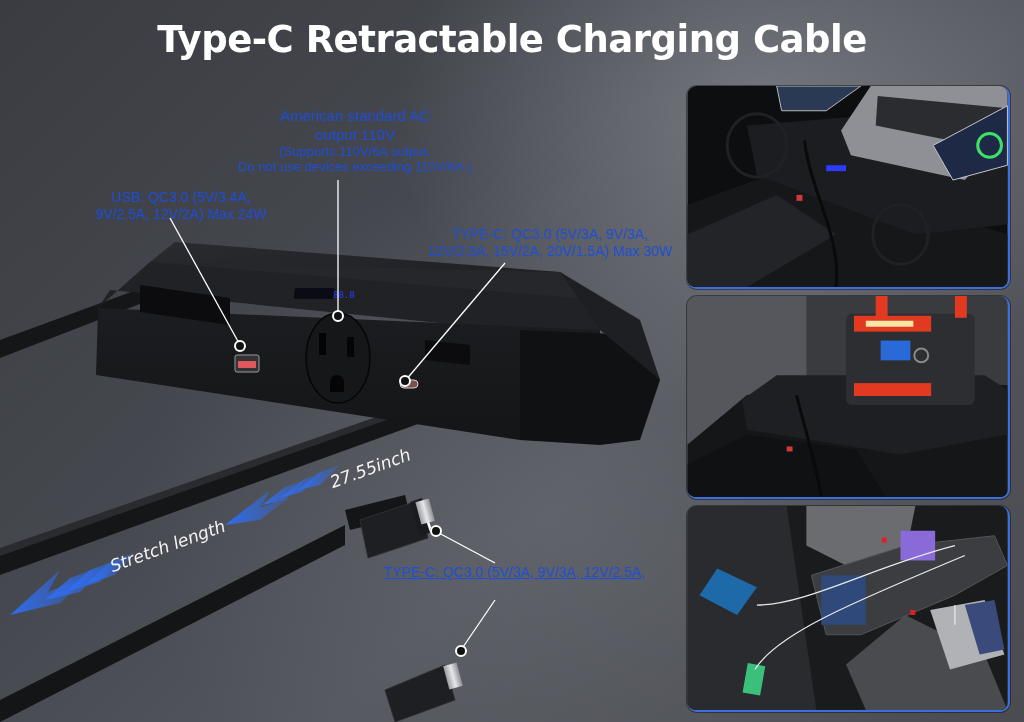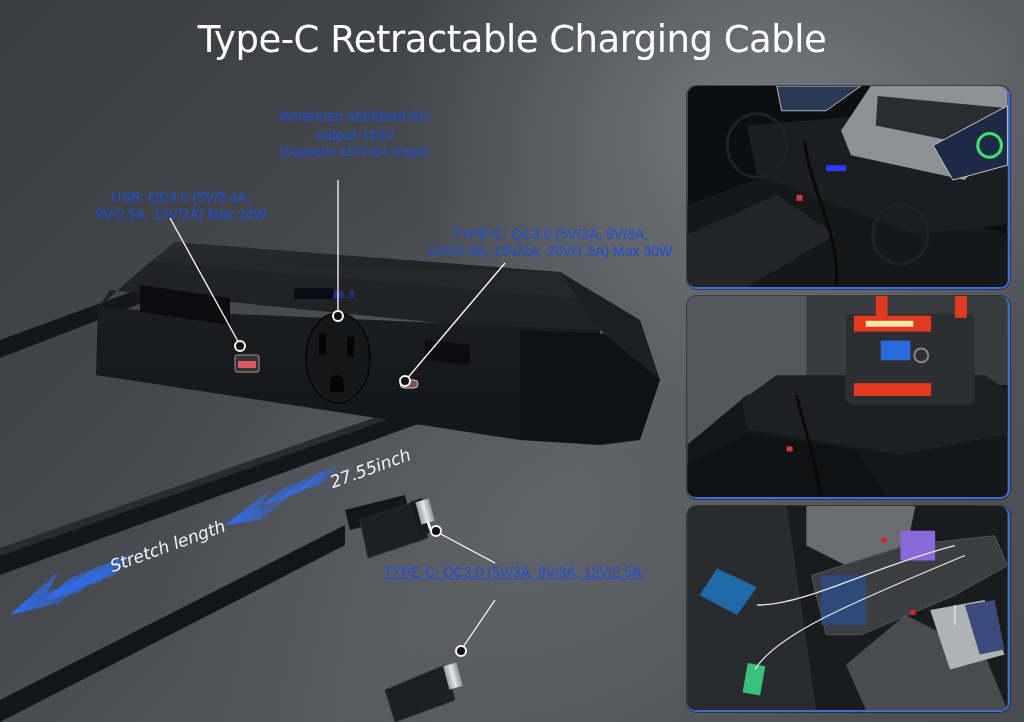--- a/index.html
+++ b/index.html
@@ -8,21 +8,21 @@
     position: relative;
     font-family: "DejaVu Sans", sans-serif;
     background:
       radial-gradient(ellipse 520px 420px at 760px 120px, rgba(150,152,160,0.55), rgba(150,152,160,0) 70%),
       radial-gradient(ellipse 600px 500px at 560px 520px, rgba(120,122,130,0.35), rgba(120,122,130,0) 70%),
       linear-gradient(135deg, #3a3c42 0%, #46484f 35%, #55575e 60%, #4a4c52 100%);
     color: #f2f2f2;
   }
   .title {
     position: absolute; left: 0; top: 18px; width: 1024px; text-align: center;
-    font-family: "DejaVu Sans", sans-serif; font-weight: normal; font-size: 37px;
+    font-family: "DejaVu Sans", sans-serif; font-weight: bold; font-size: 37px;
     letter-spacing: -0.5px; color: #ffffff;
   }
   .label {
     position: absolute; text-align: center; color: #1d4ed8;
     font-family: "Liberation Sans", sans-serif; font-size: 14px; line-height: 17px;
   }
   .label .small { font-size: 13px; line-height: 15px; display: block; }
   .label span { display: block; }
 
   
@@ -142,20 +142,21 @@
     <rect x="446" y="664" width="14" height="24" fill="url(#metal)" transform="rotate(-15 453 676)"></rect>
   </g>
   <line class="callout-line" x1="495" y1="600" x2="461" y2="650"></line>
   <circle class="dot" cx="461" cy="651" r="5"></circle>
 </svg>
 
 <div class="label" style="left:225px; top:106px; width:260px;">
   <span style="font-size:15px; line-height:19px;">American standard AC</span>
   <span style="font-size:15px; line-height:19px;">output 110V</span>
   <span class="small">(Supports 110V/6A output.</span>
+  <span class="small">Do not use devices exceeding 110V/6A.)</span>
 </div>
 
 <div class="label" style="left:66px; top:189px; width:230px;">
   <span>USB: QC3.0 (5V/3.4A,</span>
   <span>9V/2.5A, 12V/2A) Max 24W</span>
 </div>
 
 <div class="label" style="left:405px; top:226px; width:290px;">
   <span>TYPE-C: QC3.0 (5V/3A, 9V/3A,</span>
   <span>12V/2.5A, 15V/2A, 20V/1.5A) Max 30W</span>

